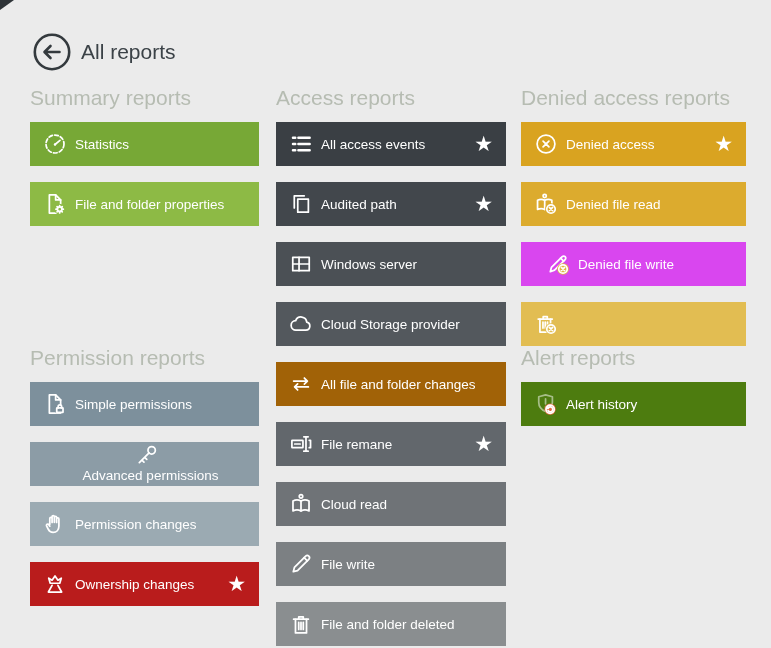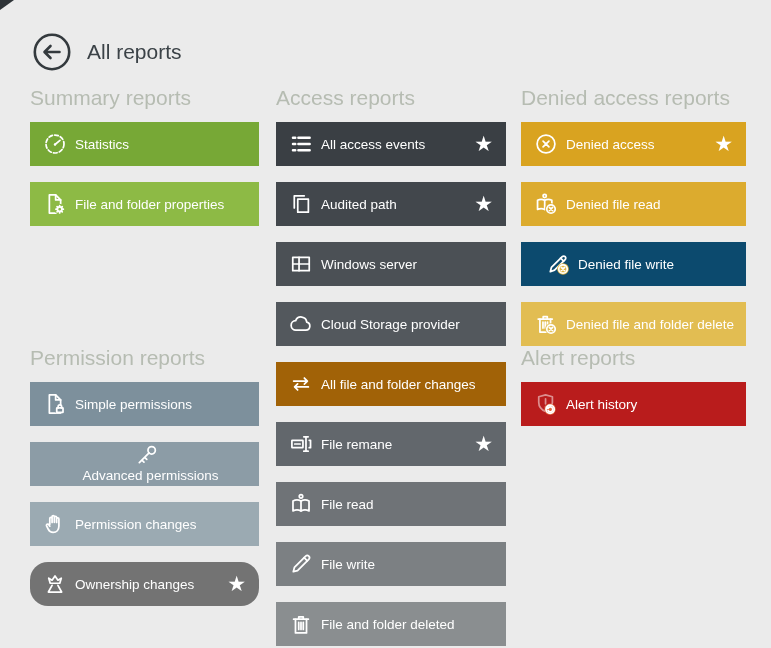--- a/index.html
+++ b/index.html
@@ -2,21 +2,21 @@
 <html><head>
 <meta charset="utf-8">
 <style>
   html,body{margin:0;padding:0;}
   .stage{
     position:relative;width:771px;height:648px;background:#ebebeb;
     font-family:"Liberation Sans","DejaVu Sans",sans-serif;overflow:hidden;
   }
   .corner-mark{position:absolute;top:0;left:0;width:0;height:0;
     border-left:14px solid #2e3337;border-bottom:10px solid transparent;}
-  .back-row{position:absolute;left:33px;top:33px;display:flex;align-items:center;gap:16px;}
+  .back-row{position:absolute;left:33px;top:33px;display:flex;align-items:center;gap:10px;}
   .back-btn{width:38px;height:38px;display:block;cursor:pointer;background:none;border:none;padding:0;}
   .back-btn svg{display:block;}
   .page-title{font-size:21px;color:#3b4247;}
   .section{position:absolute;}
   .section-title{font-size:21px;color:#b6bcb2;line-height:24px;white-space:nowrap;}
   .tiles{position:absolute;left:0;top:36px;width:100%;display:flex;flex-direction:column;gap:16px;}
   .tile{height:44px;display:flex;align-items:center;padding-left:12px;box-sizing:border-box;
     color:#fff;cursor:pointer;overflow:hidden;}
   .tile-icon{width:26px;height:26px;margin-right:7px;flex:0 0 26px;display:flex;align-items:center;}
   .tile-icon svg{display:block;}
@@ -93,21 +93,21 @@
             <span class="tile-label">Advanced permissions</span>
           </div>
           <div class="tile" style="background: rgb(155, 170, 178);">
             <span class="tile-icon">
               <svg viewBox="0 0 24 24" width="26" height="26" fill="none" stroke="#fff" stroke-width="1.6" stroke-linecap="round" stroke-linejoin="round">
                 <path d="M7.2 12.2V7a1.05 1.05 0 0 1 2.1 0v3.6M9.3 10.6V5.4a1.05 1.05 0 0 1 2.1 0v5M11.4 10.4V5.9a1.05 1.05 0 0 1 2.1 0v4.7M13.5 10.6V7.4a1.05 1.05 0 0 1 2.1 0v6.4c0 3.6-2.2 5.9-5.3 5.9c-2.4 0-3.7-1.1-4.6-3l-1.5-3c-.35-.75.15-1.55 1-1.55c.5 0 .95.25 1.25.7l.75 1.15"></path>
               </svg>
             </span>
             <span class="tile-label">Permission changes</span>
           </div>
-          <div class="tile" style="background: #737373; border-radius: 18px;">
+          <div class="tile" style="background: #b91c1c;">
             <span class="tile-icon">
               <svg viewBox="0 0 24 24" width="26" height="26" fill="none" stroke="#fff" stroke-width="1.6" stroke-linecap="round" stroke-linejoin="round">
                 <path d="M7.6 11.3L6.2 6.6l3.1 1.9L12 4.6l2.7 3.9l3.1-1.9l-1.4 4.7z"></path>
                 <path d="M9.3 13.2l-3.4 6.2h12.2l-3.4-6.2"></path>
               </svg>
             </span>
             <span class="tile-label">Ownership changes</span>
             <span class="star">★</span>
           </div>
         </div>
@@ -174,21 +174,21 @@
             <span class="star">★</span>
           </div>
           <div class="tile" style="background: rgb(111, 115, 119);">
             <span class="tile-icon">
               <svg viewBox="0 0 24 24" width="26" height="26" fill="none" stroke="#fff" stroke-width="1.6" stroke-linecap="round" stroke-linejoin="round">
                 <circle cx="12" cy="4.9" r="1.6"></circle>
                 <path d="M4.6 9.2c2.5-1.25 4.9-1.25 7.4 0c2.5-1.25 4.9-1.25 7.4 0v9.2c-2.5-1.25-4.9-1.25-7.4 0c-2.5-1.25-4.9-1.25-7.4 0z"></path>
                 <path d="M12 9.2v9.2"></path>
               </svg>
             </span>
-            <span class="tile-label">File read</span>
+            <span class="tile-label">Cloud read</span>
           </div>
           <div class="tile" style="background: rgb(124, 128, 131);">
             <span class="tile-icon">
               <svg viewBox="0 0 24 24" width="26" height="26" fill="none" stroke="#fff" stroke-width="1.6" stroke-linecap="round" stroke-linejoin="round">
                 <path d="M4.9 19.1l1-3.9L16.3 4.8a1.95 1.95 0 0 1 2.9 2.9L8.8 18.1l-3.9 1z"></path>
                 <path d="M14.9 6.2l2.9 2.9"></path>
               </svg>
             </span>
             <span class="tile-label">File write</span>
           </div>
@@ -237,21 +237,21 @@
                 <circle cx="10.8" cy="4.7" r="1.5"></circle>
                 <path d="M4.2 8.6c2.3-1.15 4.4-1.15 6.6 0c2.2-1.15 4.3-1.15 6.6 0v8.4c-2.3-1.15-4.4-1.15-6.6 0c-2.2-1.15-4.3-1.15-6.6 0z"></path>
                 <path d="M10.8 8.6v8.4"></path>
                 <circle cx="16.6" cy="16.6" r="5.4" fill="#dcab2e" stroke="none"></circle>
                 <circle cx="16.6" cy="16.6" r="3.9"></circle>
                 <path d="M15.1 15.1l3 3M18.1 15.1l-3 3"></path>
               </svg>
             </span>
             <span class="tile-label">Denied file read</span>
           </div>
-          <div class="tile" style="background: #0c4a6e; padding-left: 24px;">
+          <div class="tile" style="background: #d946ef; padding-left: 24px;">
             <span class="tile-icon">
               <svg viewBox="0 0 24 24" width="26" height="26" fill="none" stroke="#fff" stroke-width="1.6" stroke-linecap="round" stroke-linejoin="round">
                 <path d="M4.9 19.1l1-3.9L15.9 5.2a1.9 1.9 0 0 1 2.7 2.7L8.8 17.7l-3.9 1.4z"></path>
                 <path d="M14.4 6.6l2.8 2.8"></path>
                 <circle cx="16.6" cy="16.6" r="5.4" fill="#dfb440" stroke="none"></circle>
                 <circle cx="16.6" cy="16.6" r="3.9"></circle>
                 <path d="M15.1 15.1l3 3M18.1 15.1l-3 3"></path>
               </svg>
             </span>
             <span class="tile-label">Denied file write</span>
@@ -261,28 +261,27 @@
               <svg viewBox="0 0 24 24" width="26" height="26" fill="none" stroke="#fff" stroke-width="1.6" stroke-linecap="round" stroke-linejoin="round">
                 <path d="M6.4 7.6v11.8h9.8V7.6"></path>
                 <path d="M4.8 7.4h13"></path>
                 <path d="M9.4 7.4V5.2h3.8v2.2"></path>
                 <path d="M9.2 10.2v5.6M11.3 10.2v5.6M13.4 10.2v5.6"></path>
                 <circle cx="16.6" cy="16.6" r="5.4" fill="#e2bd52" stroke="none"></circle>
                 <circle cx="16.6" cy="16.6" r="3.9"></circle>
                 <path d="M15.1 15.1l3 3M18.1 15.1l-3 3"></path>
               </svg>
             </span>
-            <span class="tile-label">Denied file and folder delete</span>
           </div>
         </div>
       </div>
       <div class="section" style="left: 521px; top: 346px; width: 225px;">
         <div class="section-title">Alert reports</div>
         <div class="tiles" style="top: 36px;">
-          <div class="tile" style="background: #b91c1c;">
+          <div class="tile" style="background: #4d7c0f;">
             <span class="tile-icon">
               <svg viewBox="0 0 24 24" width="26" height="26" fill="none" stroke="#fff" stroke-width="1.6" stroke-linecap="round" stroke-linejoin="round">
                 <g stroke="rgba(255,255,255,0.5)">
                   <path d="M11.6 3.6l6.3 1.7v5c0 4.5-2.5 7-6.3 8.5c-3.8-1.5-6.3-4-6.3-8.5v-5z"></path>
                   <path d="M11.6 7.2v4.6"></path>
                   <path d="M11.6 14.5v.3"></path>
                 </g>
                 <circle cx="15.8" cy="16.8" r="5.2" fill="#e1673d" stroke="none"></circle>
                 <circle cx="15.8" cy="16.8" r="3.8"></circle>
                 <path d="M14.2 15.5a2.3 2.3 0 1 1-.3 2.5"></path>

